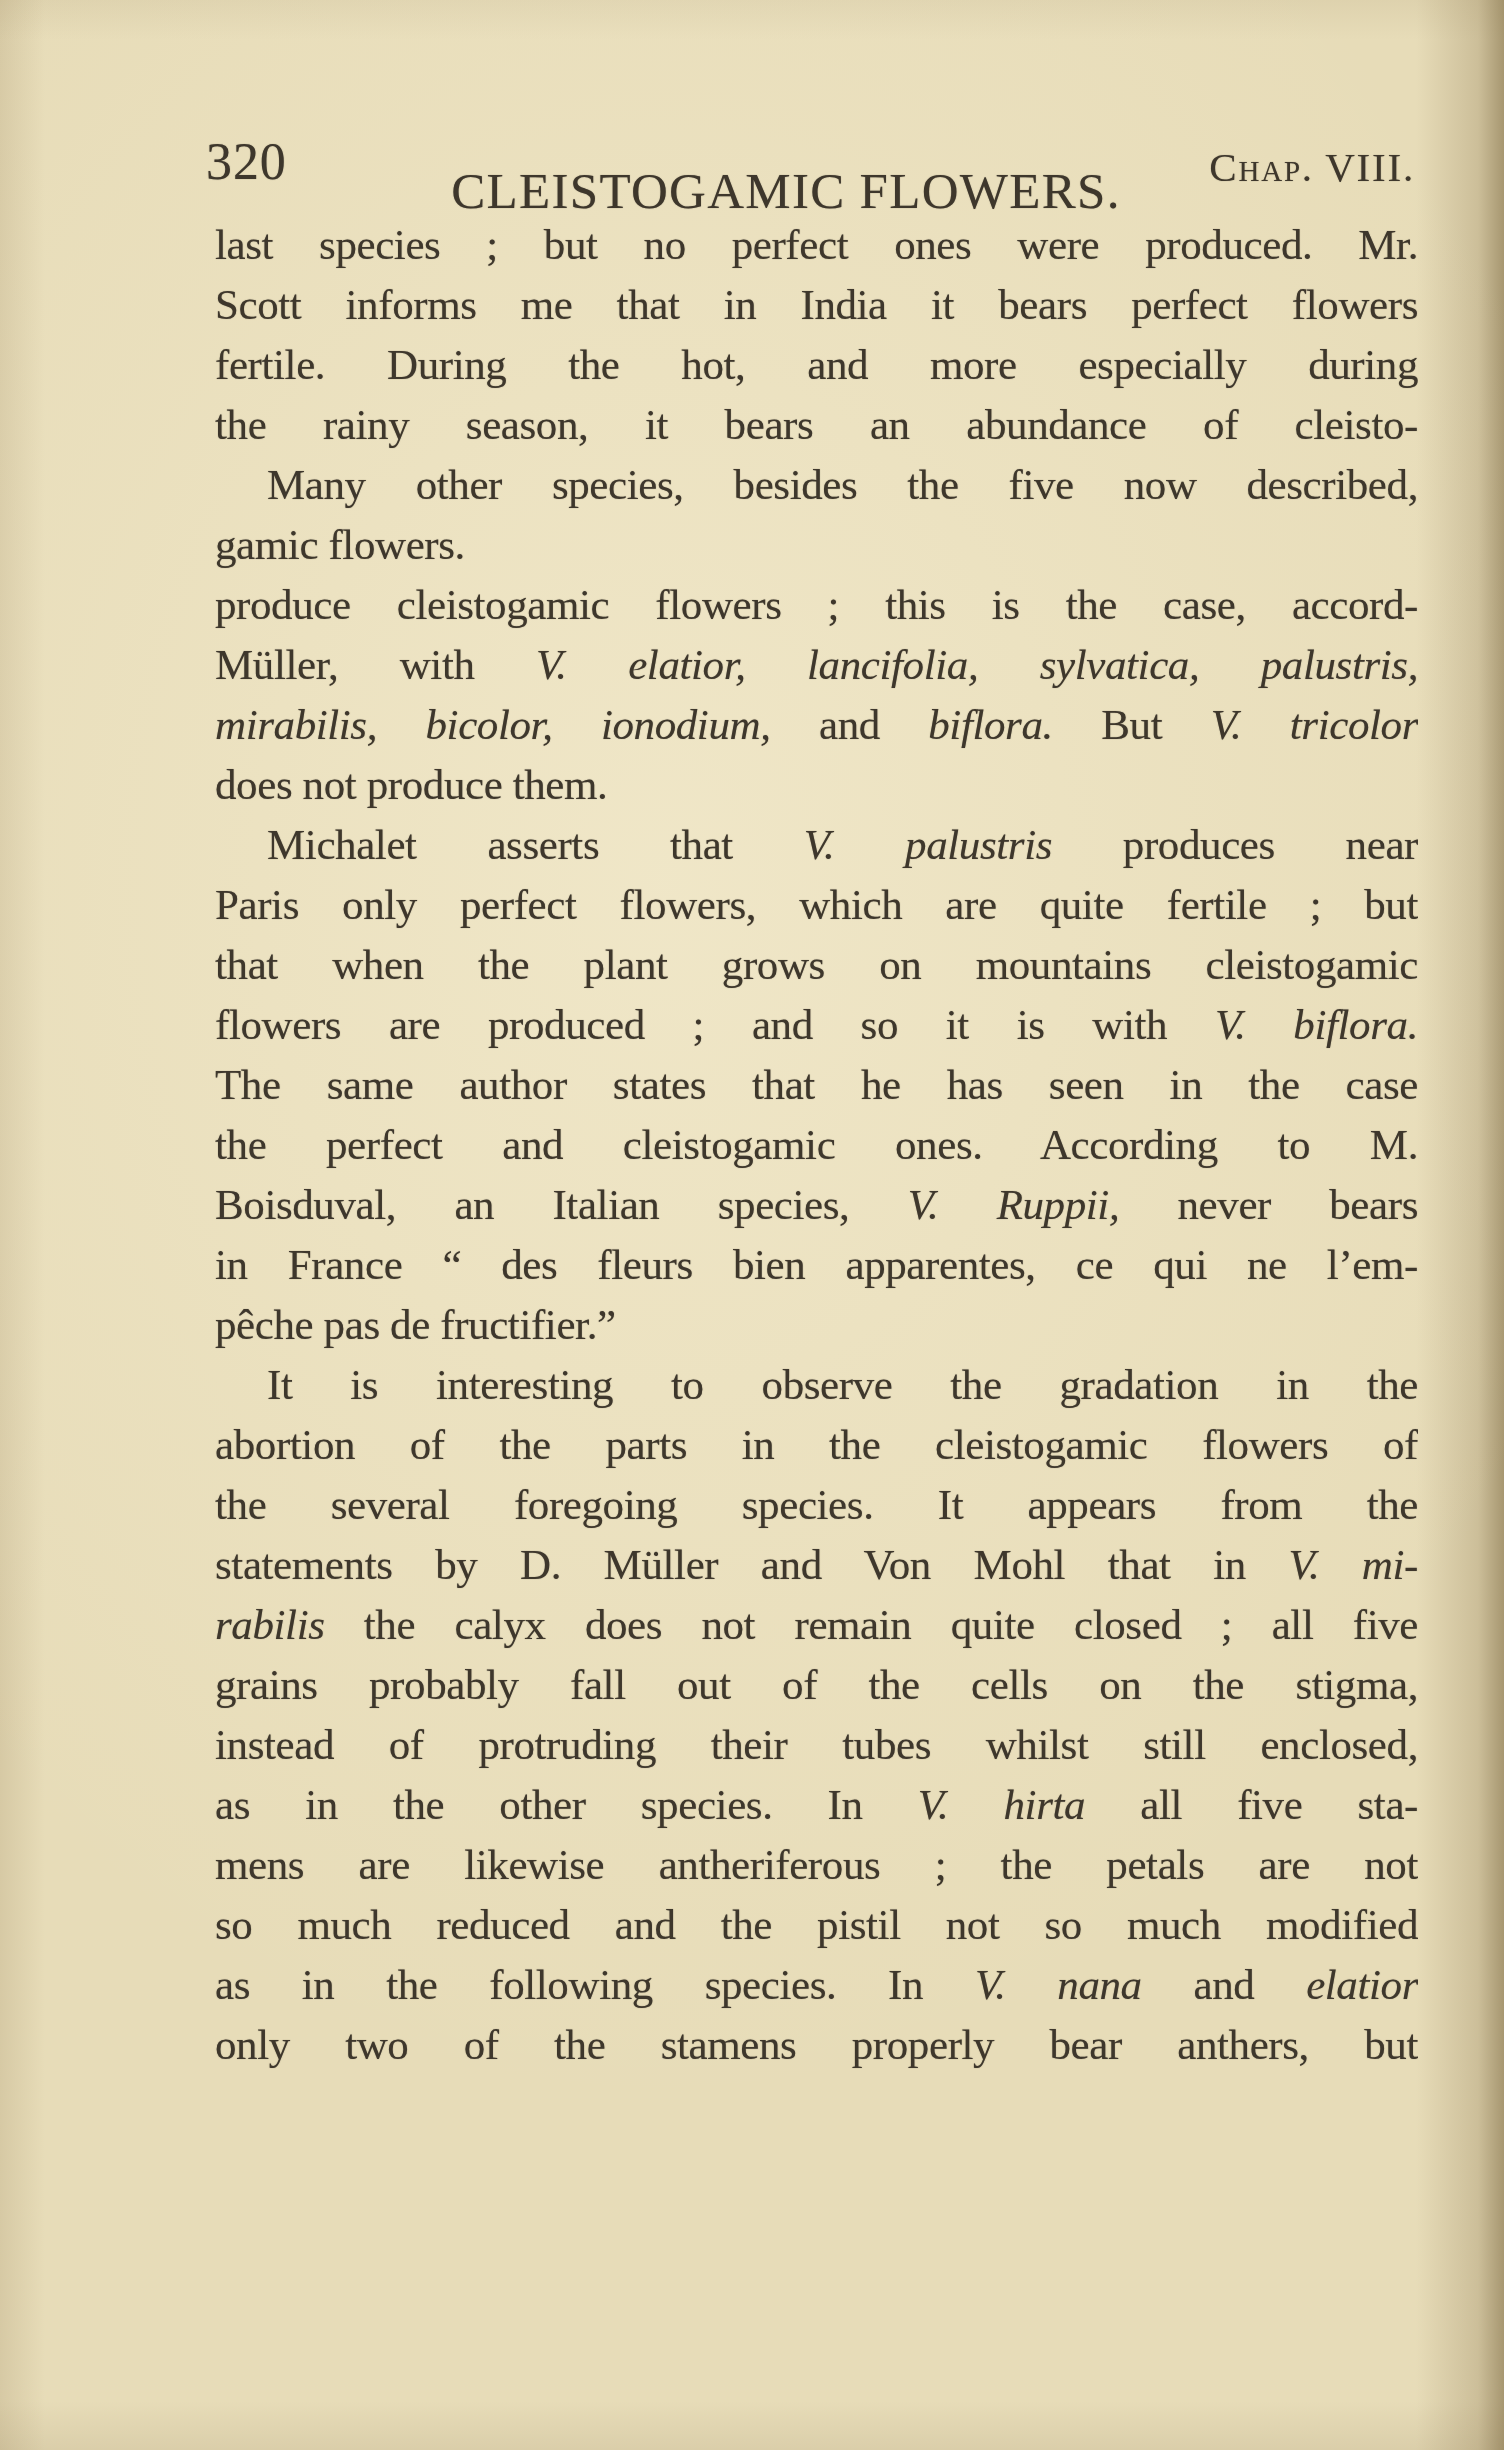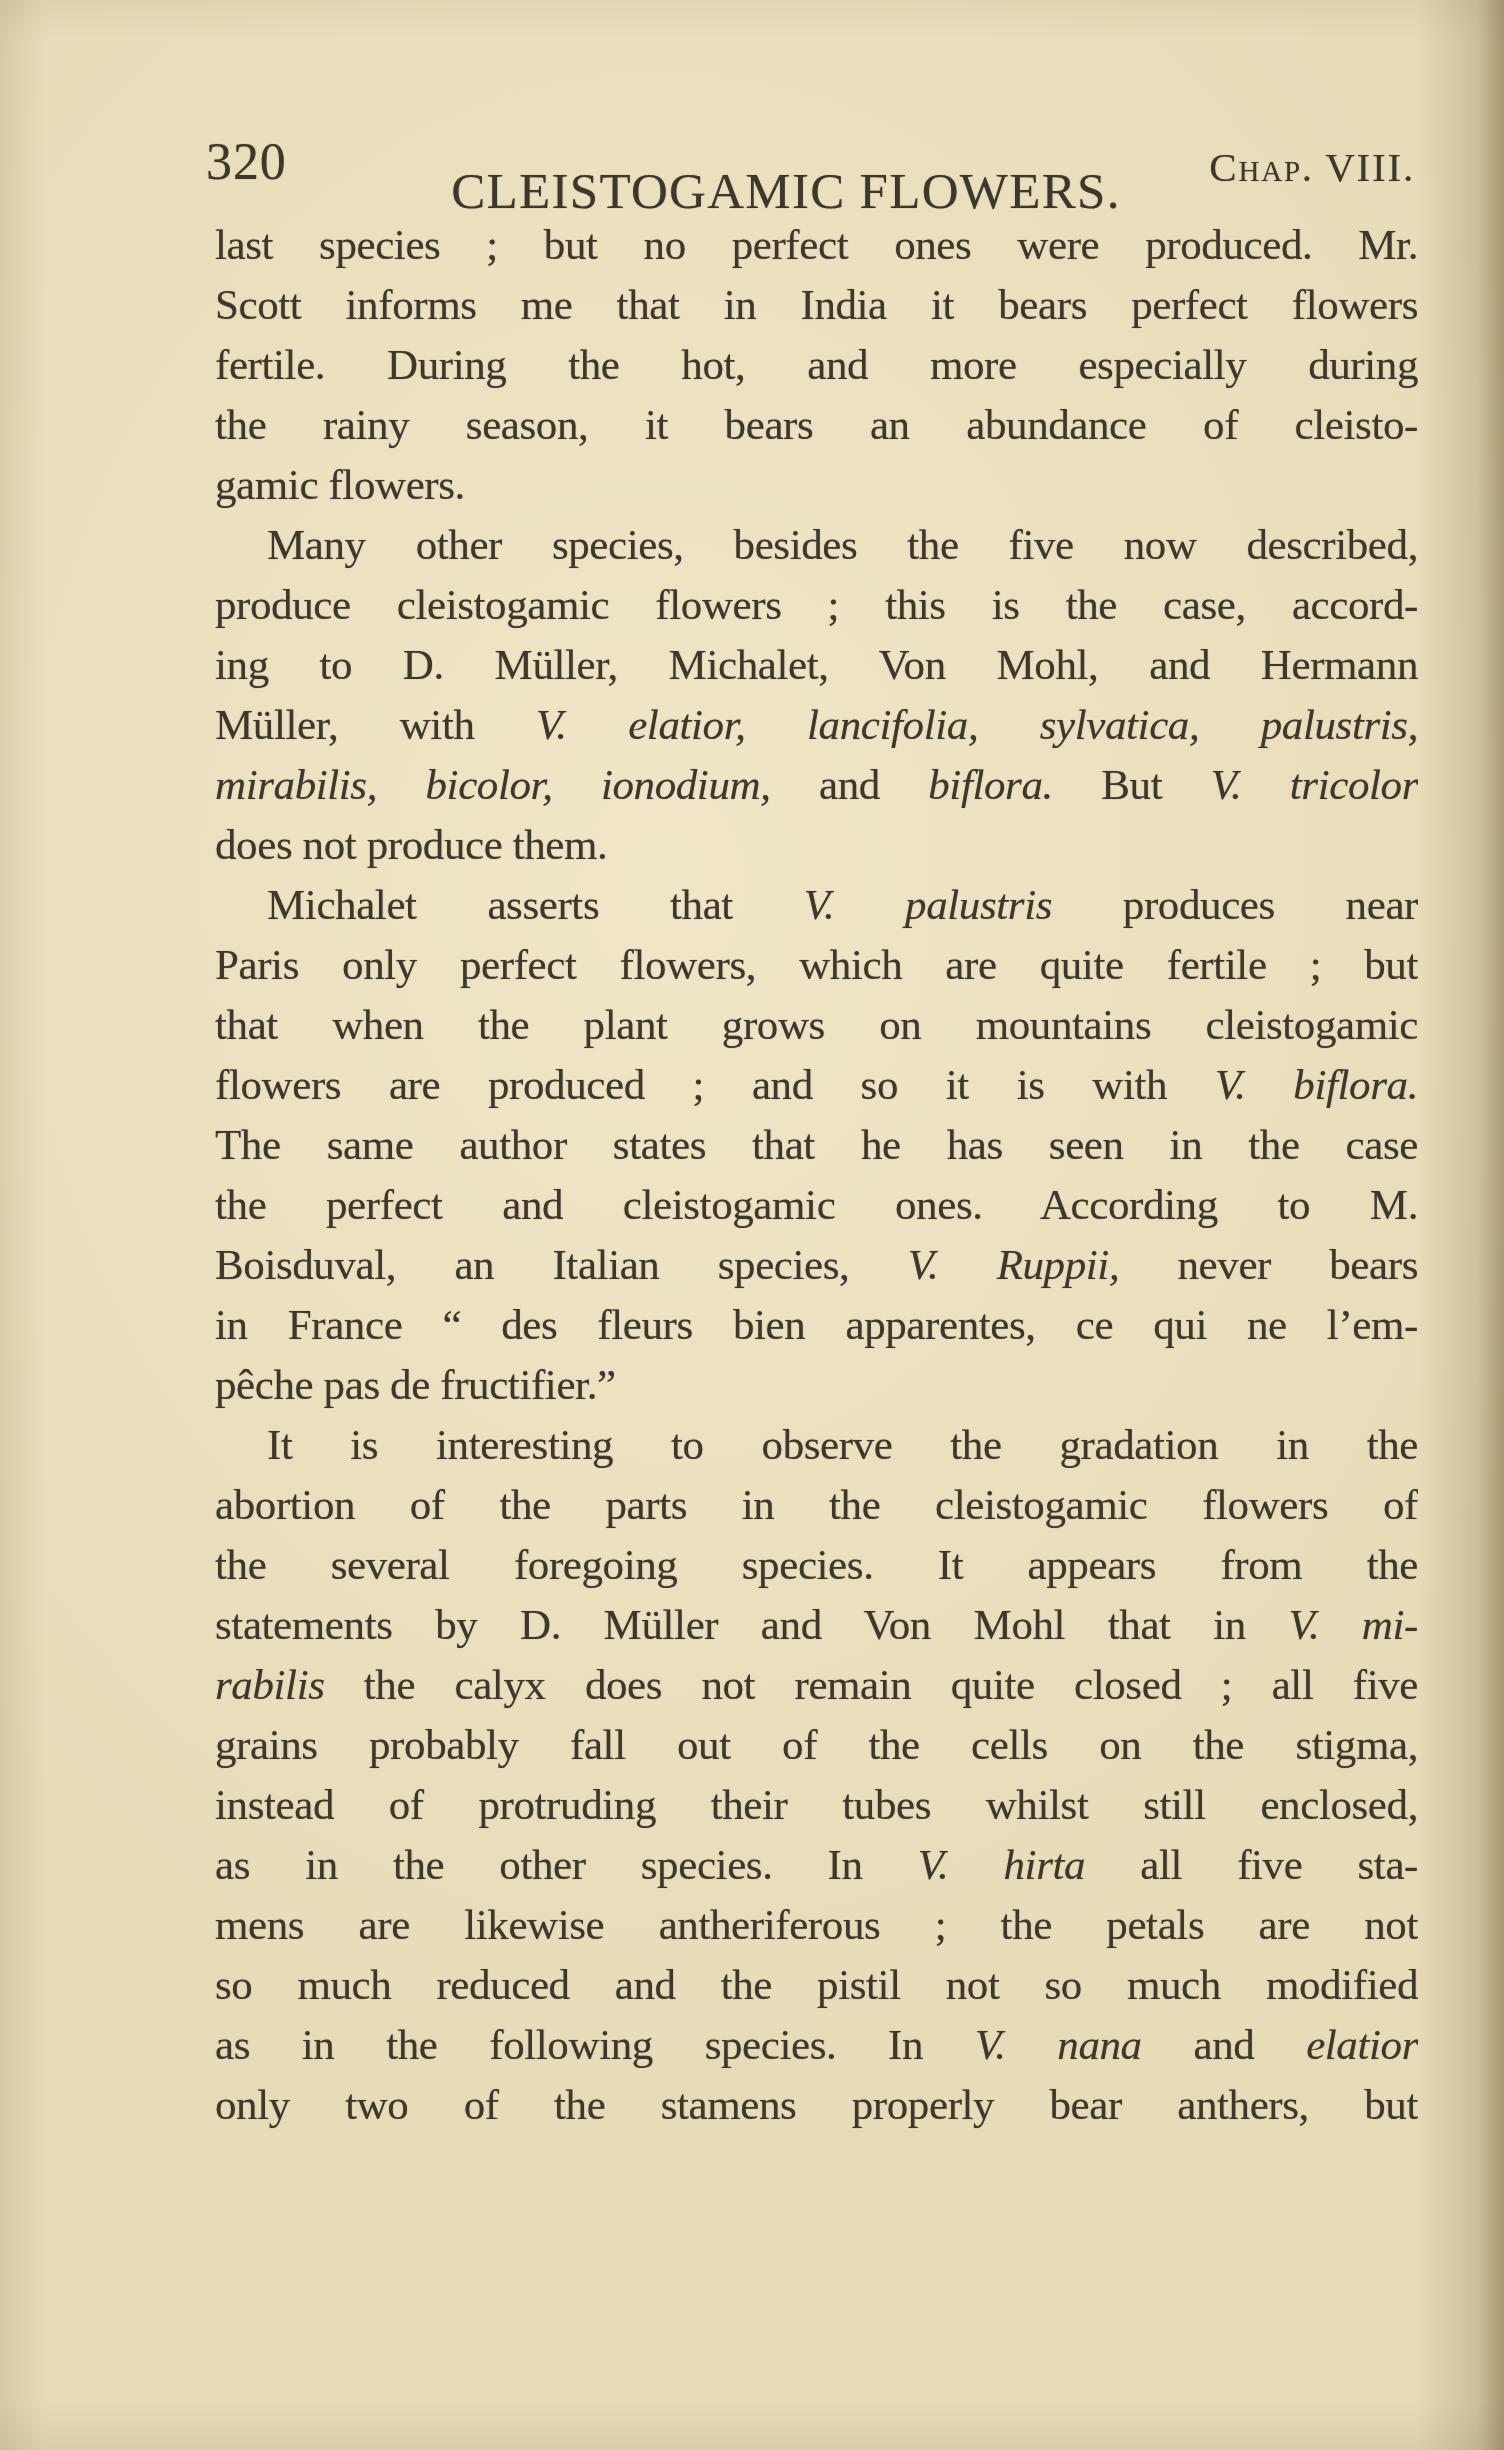--- a/index.html
+++ b/index.html
@@ -40,24 +40,23 @@
   <div class="header">
     <span class="pagenum">320</span>
     <span class="runtitle">CLEISTOGAMIC FLOWERS.</span>
     <span class="chaplabel">Chap. VIII.</span>
   </div>
   <div class="bodytext">
       <div class="line"><span>last species ; but no perfect ones were produced.  Mr.</span></div>
       <div class="line"><span>Scott informs me that in India it bears perfect flowers</span></div>
       <div class="line"><span>fertile.  During the hot, and more especially during</span></div>
       <div class="line"><span>the rainy season, it bears an abundance of cleisto-</span></div>
+      <div class="line indent"><span>Many other species, besides the five now described,</span></div>
       <div class="line nojust"><span>gamic flowers.</span></div>
-      <div class="line indent"><span>Many other species, besides the five now described,</span></div>
       <div class="line"><span>produce cleistogamic flowers ; this is the case, accord-</span></div>
-      <div class="line"><span>ing to D. Müller, Michalet, Von Mohl, and Hermann</span></div>
       <div class="line"><span>Müller, with </span><span class="it">V. elatior, lancifolia, sylvatica, palustris,</span></div>
       <div class="line"><span class="it">mirabilis, bicolor, ionodium,</span><span> and </span><span class="it">biflora.</span><span>  But </span><span class="it">V. tricolor</span></div>
       <div class="line nojust"><span>does not produce them.</span></div>
       <div class="line indent"><span>Michalet asserts that </span><span class="it">V. palustris</span><span> produces near</span></div>
       <div class="line"><span>Paris only perfect flowers, which are quite fertile ; but</span></div>
       <div class="line"><span>that when the plant grows on mountains cleistogamic</span></div>
       <div class="line"><span>flowers are produced ; and so it is with </span><span class="it">V. biflora.</span></div>
       <div class="line"><span>The same author states that he has seen in the case</span></div>
       <div class="line"><span>the perfect and cleistogamic ones.  According to M.</span></div>
       <div class="line"><span>Boisduval, an Italian species, </span><span class="it">V. Ruppii,</span><span> never bears</span></div>

